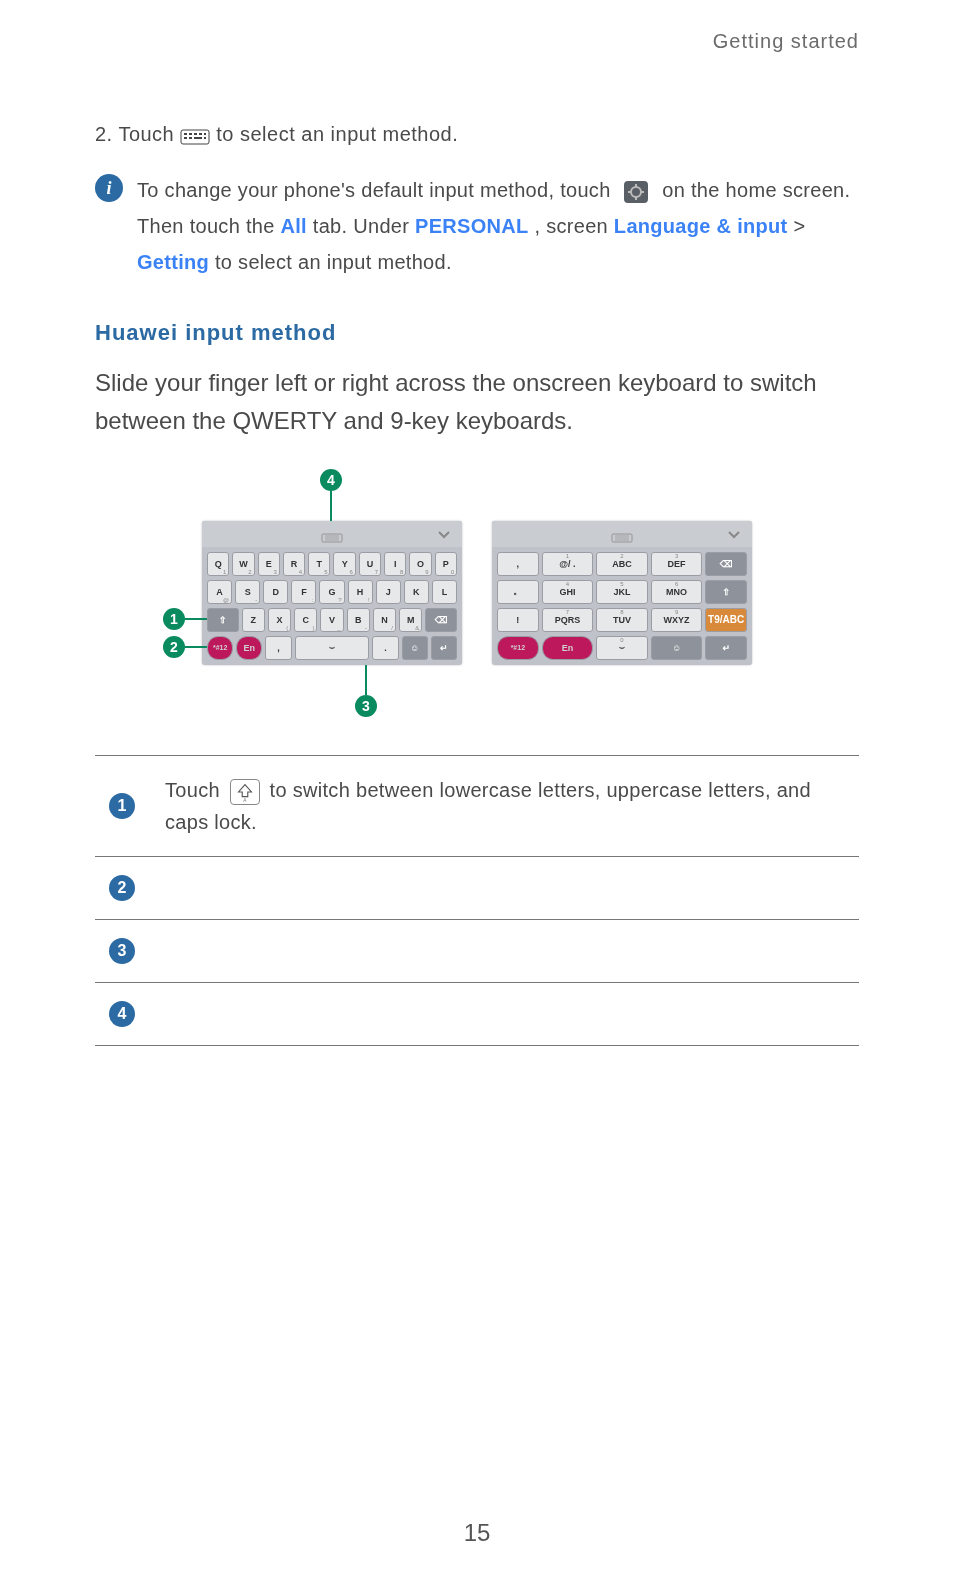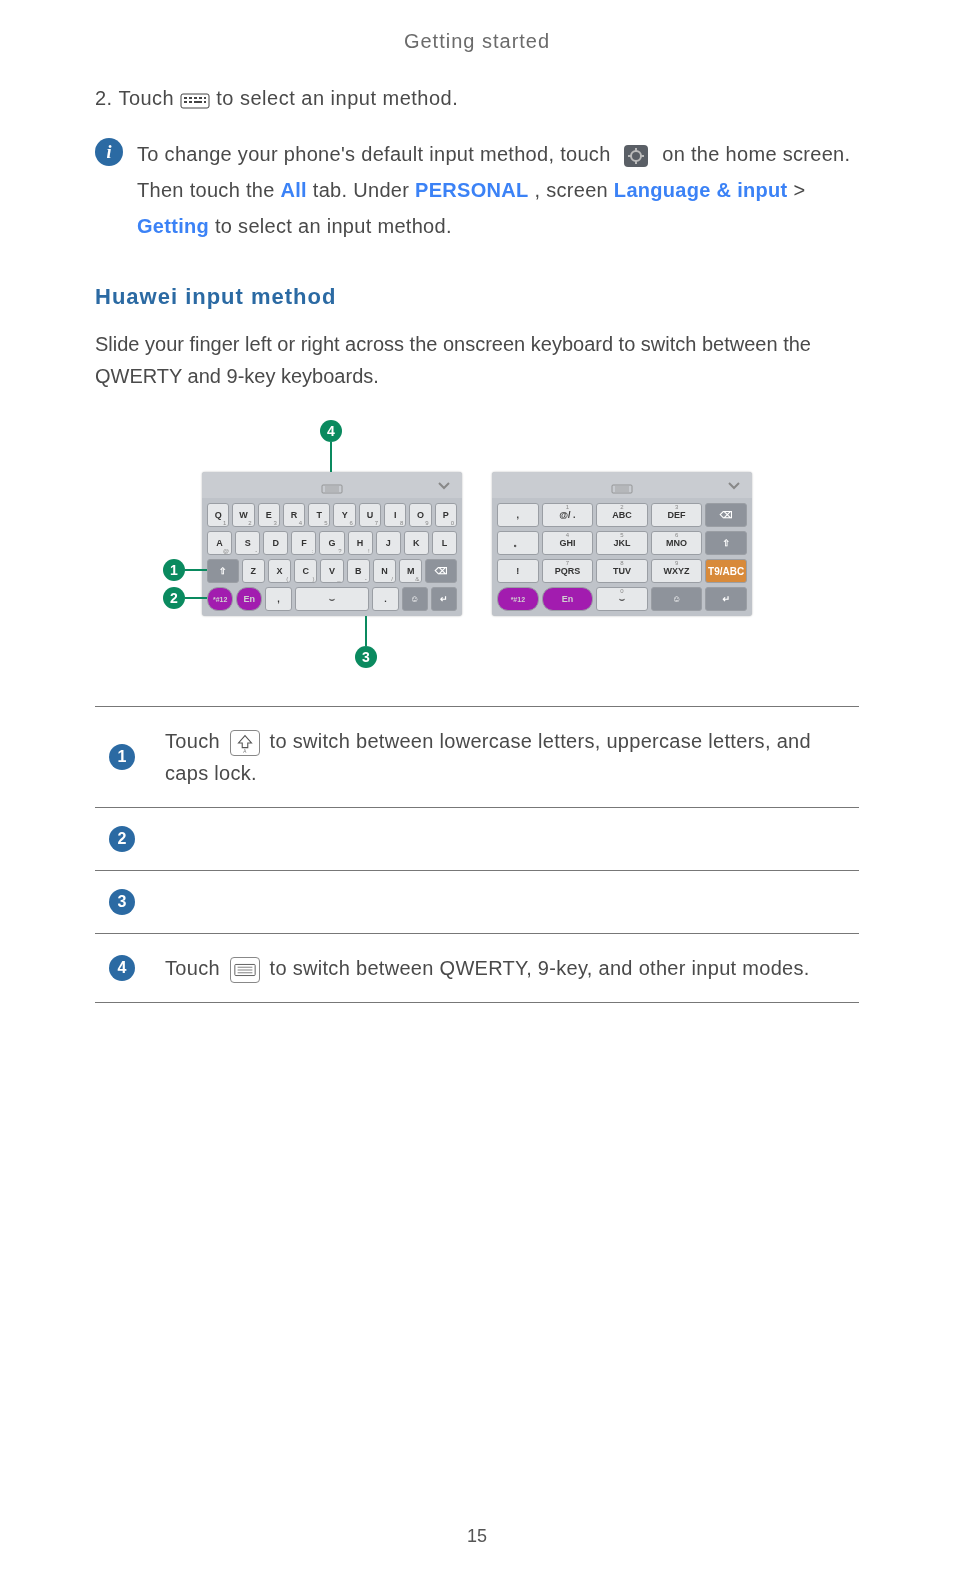--- a/index.html
+++ b/index.html
@@ -6,25 +6,25 @@
   body {
     font-family: "Segoe UI", Arial, sans-serif;
     background: #fff;
     color: #4a4a4a;
     width: 954px;
     height: 1577px;
     position: relative;
     padding: 30px 95px 30px 95px;
   }
   .header-title {
-    text-align: center;
+    text-align: right;
     color: #6b6b6b;
     font-size: 20px;
     letter-spacing: 1px;
-    margin-bottom: 29px;
+    margin-bottom: 65px;
   }
   .step-line {
     font-size: 20px;
     letter-spacing: 0.5px;
     line-height: 1.6;
     margin-bottom: 22px;
     display: flex;
     align-items: center;
     flex-wrap: wrap;
   }
@@ -73,21 +73,21 @@
   }
   .gear-icon svg { width: 100%; height: 100%; }
   .section-heading {
     color: #2b6aa3;
     font-size: 22px;
     font-weight: bold;
     letter-spacing: 1px;
     margin-bottom: 18px;
   }
   .section-intro {
-    font-size: 20px;
+    font-size: 24px;
     line-height: 1.6;
     margin-bottom: 30px;
   }
   
   .kb-figure {
     display: flex;
     justify-content: center;
     gap: 30px;
     position: relative;
     margin: 10px auto 40px;
@@ -140,21 +140,21 @@
   }
   .kb-key .sub {
     position: absolute;
     right: 2px;
     bottom: 0;
     font-size: 6px;
     color: #888;
     font-weight: normal;
   }
   .kb-key.dark { background: #8e939b; color: #fff; }
-  .kb-key.darker { background: #a21caf; color: #d0d0d0; border-radius: 11px; }
+  .kb-key.darker { background: #be185d; color: #d0d0d0; border-radius: 11px; }
   .kb-key.orange { background: #d88a3a; color: #fff; font-size: 10px; }
   .kb-key.space { flex: 3; }
   .kb-key.wide { flex: 1.4; }
   
   .callout {
     position: absolute;
     width: 22px;
     height: 22px;
     border-radius: 50%;
     background: #0a8a5f;
@@ -210,21 +210,21 @@
     margin: 0 4px;
     position: relative;
   }
   .legend-icon-box svg { width: 100%; height: 100%; }
   .page-num {
     position: absolute;
     bottom: 30px;
     left: 0;
     right: 0;
     text-align: center;
-    font-size: 18px;
+    font-size: 24px;
     color: #555;
   }
   b { font-weight: bold; color: #3b82f6; }
 </style>
 </head>
 <body>
 
 <div class="header-title">Getting started</div>
 
 <div class="step-line">
@@ -521,28 +521,16 @@
     </div>
   </div>
   <div class="legend-row">
     <div class="legend-num">2</div>
   </div>
   <div class="legend-row">
     <div class="legend-num">3</div>
   </div>
   <div class="legend-row">
     <div class="legend-num">4</div>
-    <div class="legend-text">
-      <span>Touch </span>
-      <span class="legend-icon-box">
-        <svg viewBox="0 0 30 26">
-            <rect x="4" y="7" width="22" height="12" rx="1" fill="none" stroke="#555" stroke-width="1"></rect>
-            <line x1="7" y1="10" x2="23" y2="10" stroke="#555" stroke-width="0.8"></line>
-            <line x1="7" y1="13" x2="23" y2="13" stroke="#555" stroke-width="0.8"></line>
-            <line x1="7" y1="16" x2="23" y2="16" stroke="#555" stroke-width="0.8"></line>
-          </svg>
-      </span>
-      <span> to switch between QWERTY, 9-key, and other input modes.</span>
-    </div>
   </div>
 </div>
 
 <div class="page-num">15</div>
 
 </body></html>

